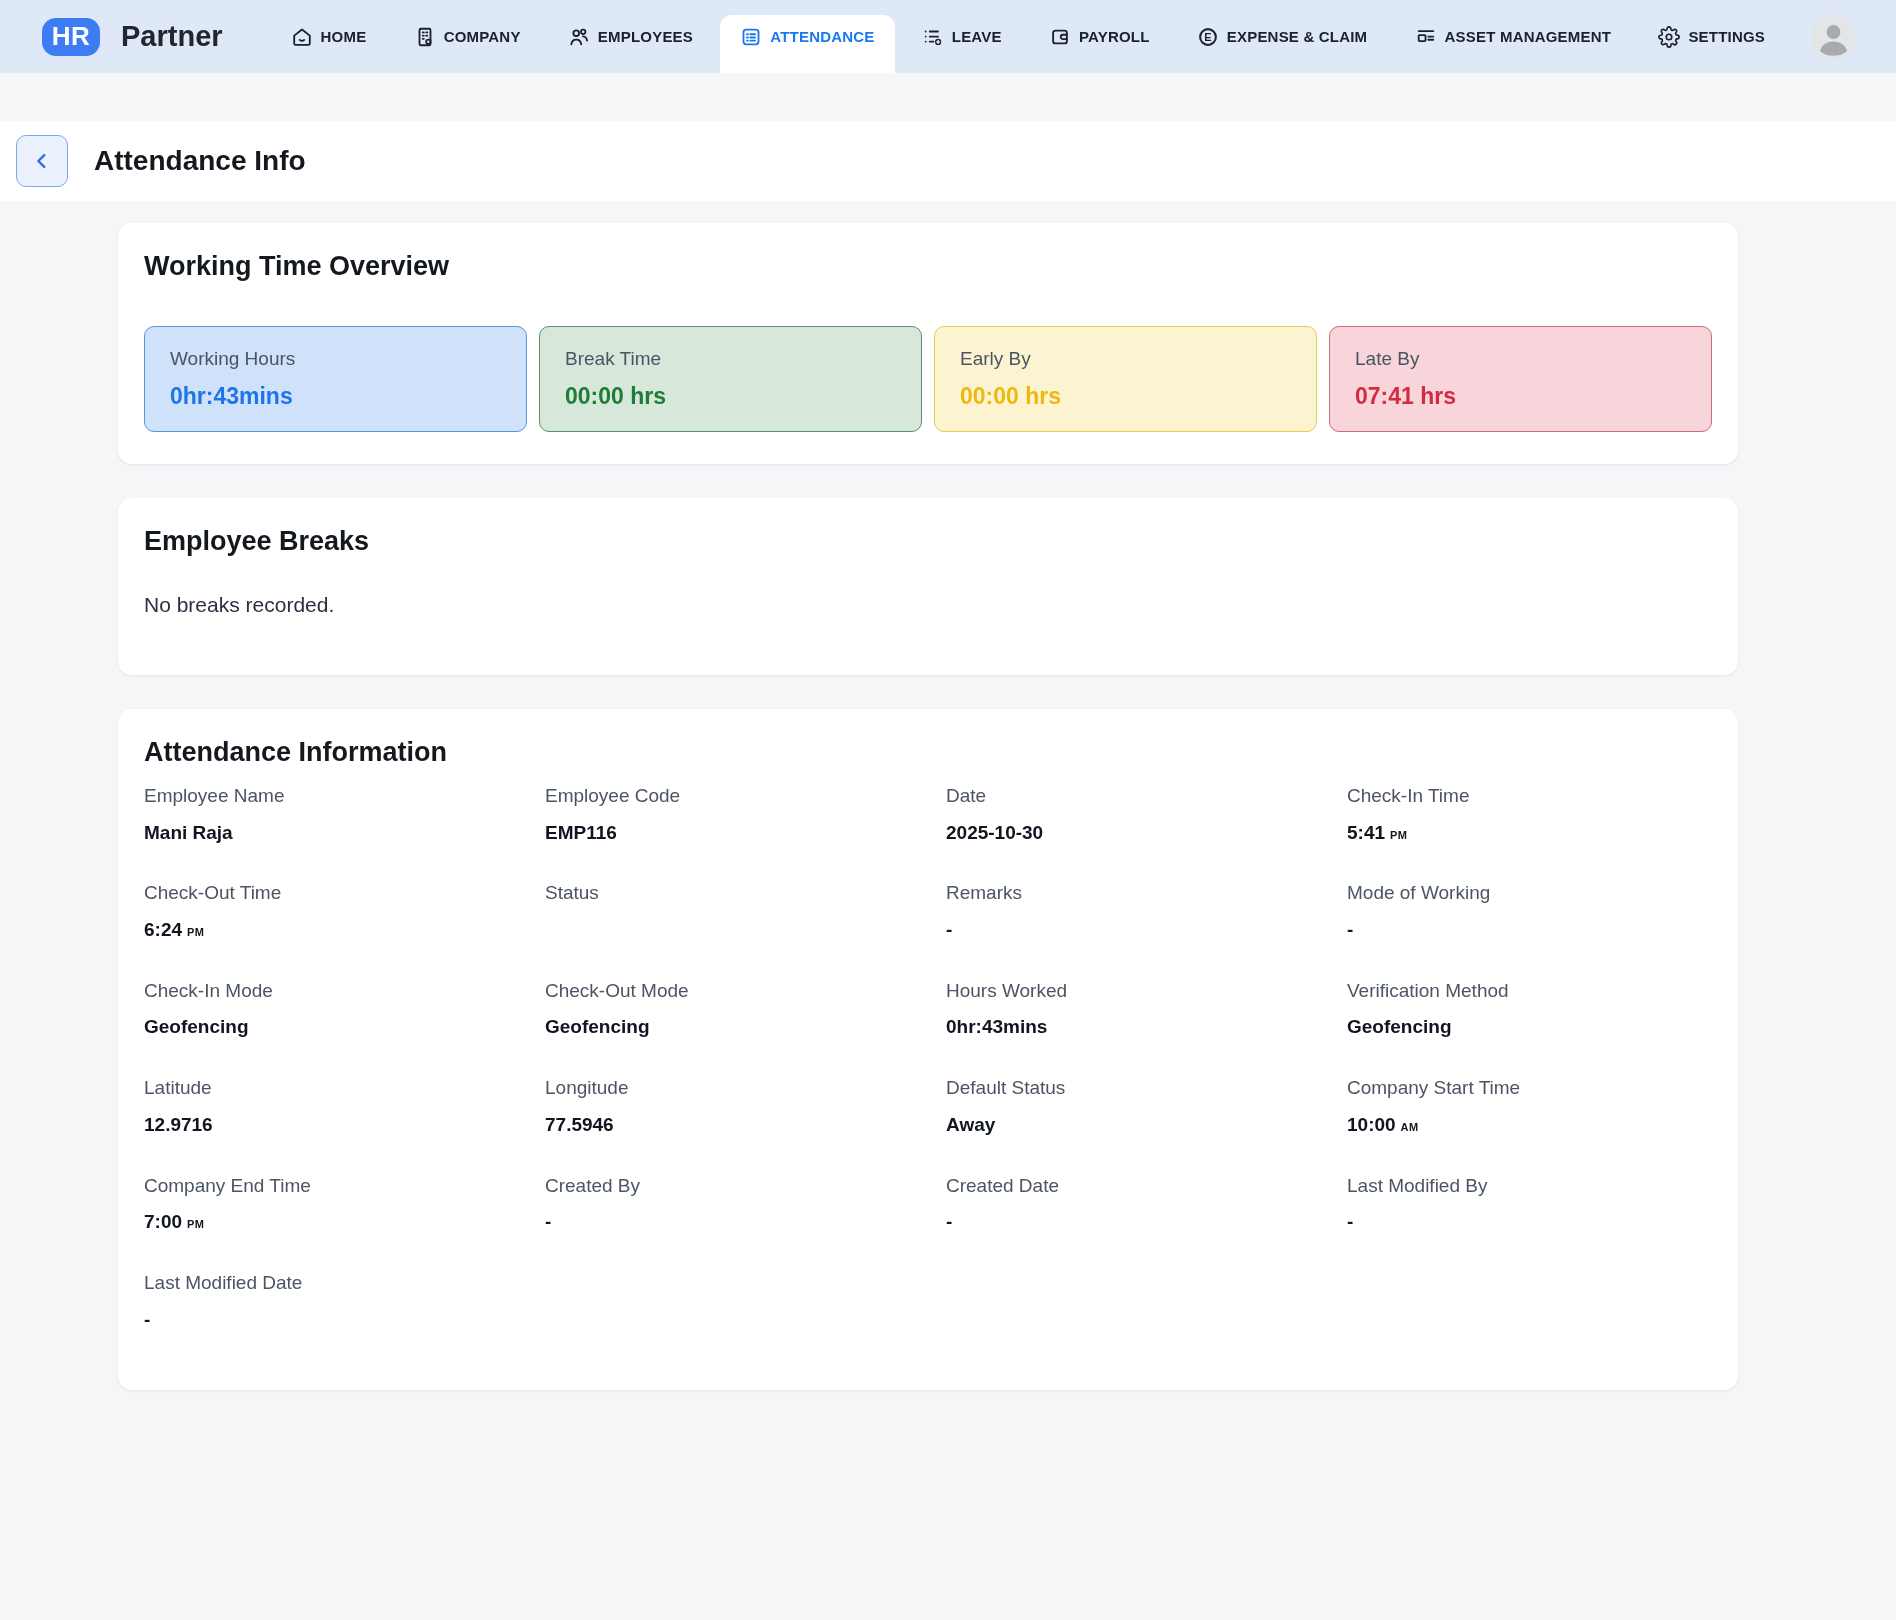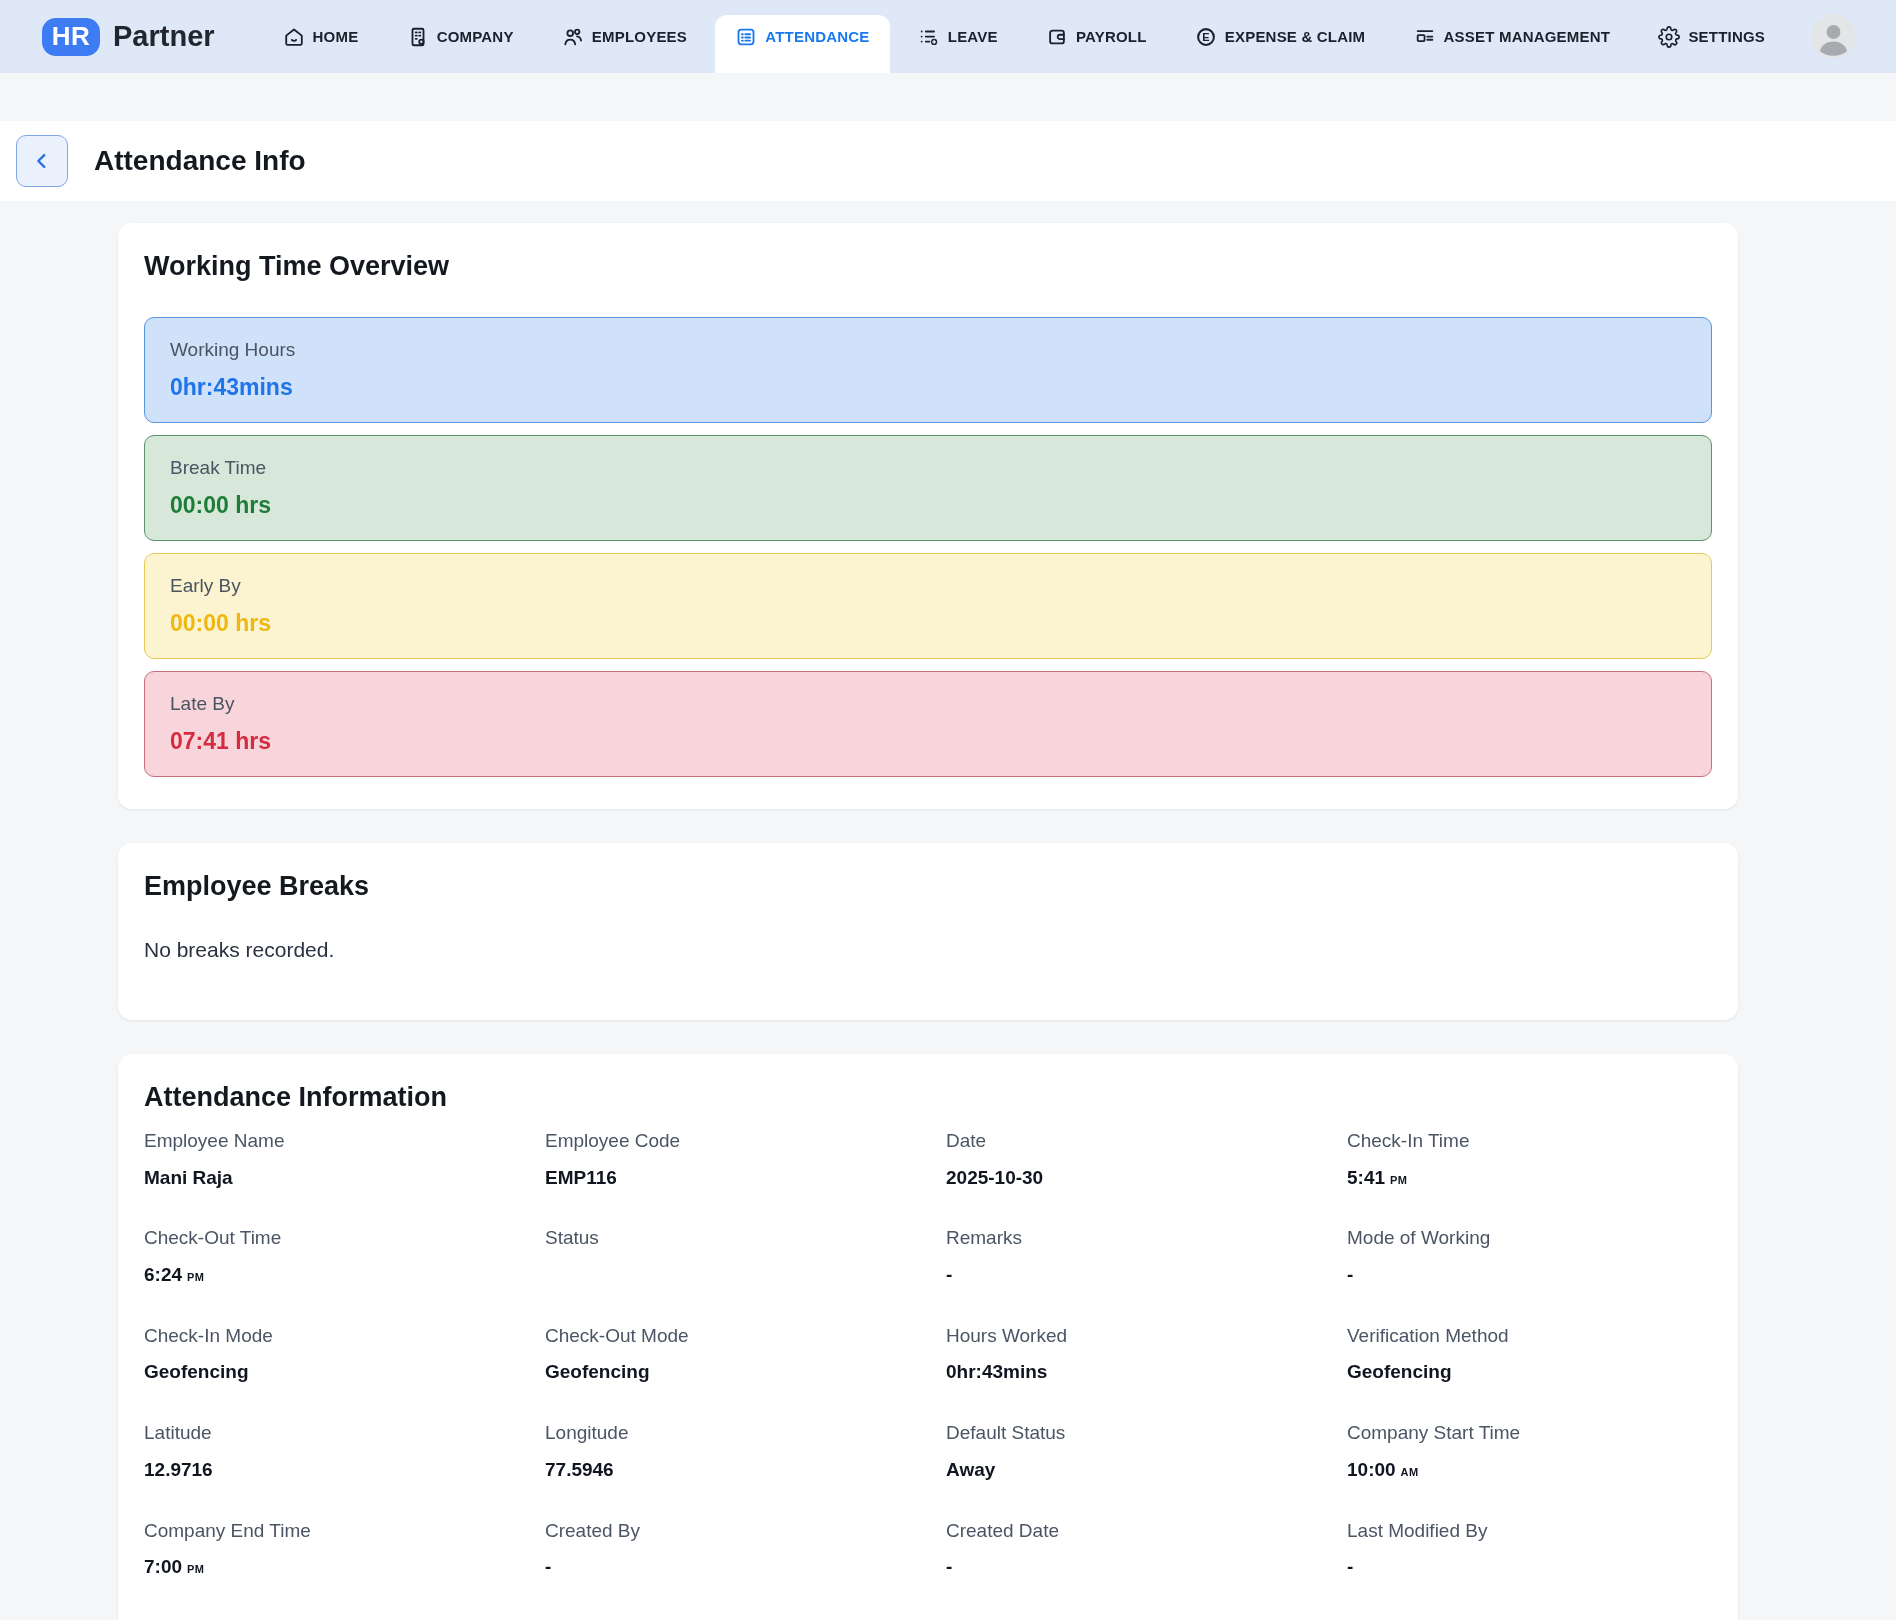--- a/index.html
+++ b/index.html
@@ -15,21 +15,21 @@
     height:73px;background:#dfe8f6;
     display:flex;align-items:stretch;
     padding:0 40px 0 42px;box-sizing:border-box;
   }
   .brand{display:flex;align-items:center;}
   .logo-badge{
     width:58px;height:38px;border-radius:14px;background:#3e7cf3;
     color:#fff;font-size:26px;font-weight:800;
     display:flex;align-items:center;justify-content:center;letter-spacing:.5px;
   }
-  .brand-name{font-size:29px;font-weight:800;color:#21262f;margin-left:13px;}
+  .brand-name{font-size:29px;font-weight:800;color:#21262f;margin-left:21px;}
   .nav-items{flex:1;display:flex;align-items:stretch;justify-content:space-between;margin:0 26px 0 48px;}
   .nav-item{
     position:relative;display:flex;align-items:center;gap:8px;
     padding:0 20px;cursor:pointer;color:#1a202c;text-align:center;
   }
   .nav-item .nav-ico{position:relative;z-index:1;width:22px;height:22px;display:flex;align-items:center;justify-content:center;}
   .nav-item .nav-ico svg{width:22px;height:22px;}
   .nav-label{position:relative;z-index:1;font-size:15px;font-weight:700;letter-spacing:.2px;white-space:nowrap;}
   .nav-item.active{color:#1a78f0;}
   .nav-item.active::before{
@@ -56,21 +56,21 @@
   
   .content{padding-top:22px;}
   .content-inner{width:1620px;margin-left:118px;}
   .card{
     background:#ffffff;border-radius:14px;
     box-shadow:0 1px 3px rgba(16,24,40,.08);
     padding:28px 26px 32px;box-sizing:border-box;margin-bottom:34px;
   }
   .card-title{font-size:27px;font-weight:800;color:#14181f;margin:0;}
   
-  .stats-row{display:flex;gap:12px;margin-top:35px;flex-direction:column;}
+  .stats-row{display:flex;gap:12px;margin-top:44px;}
   .stat-card{
     flex:1;border-radius:10px;
     background:var(--bg);border:1.5px solid var(--bd);
     padding:21px 25px;box-sizing:border-box;
   }
   .stat-label{font-size:19px;color:#4a5462;}
   .stat-value{font-size:23px;font-weight:800;color:var(--val);margin-top:13px;}
   
   .card.breaks{padding-bottom:58px;}
   .empty-msg{font-size:21px;color:#2a3140;margin-top:36px;}

